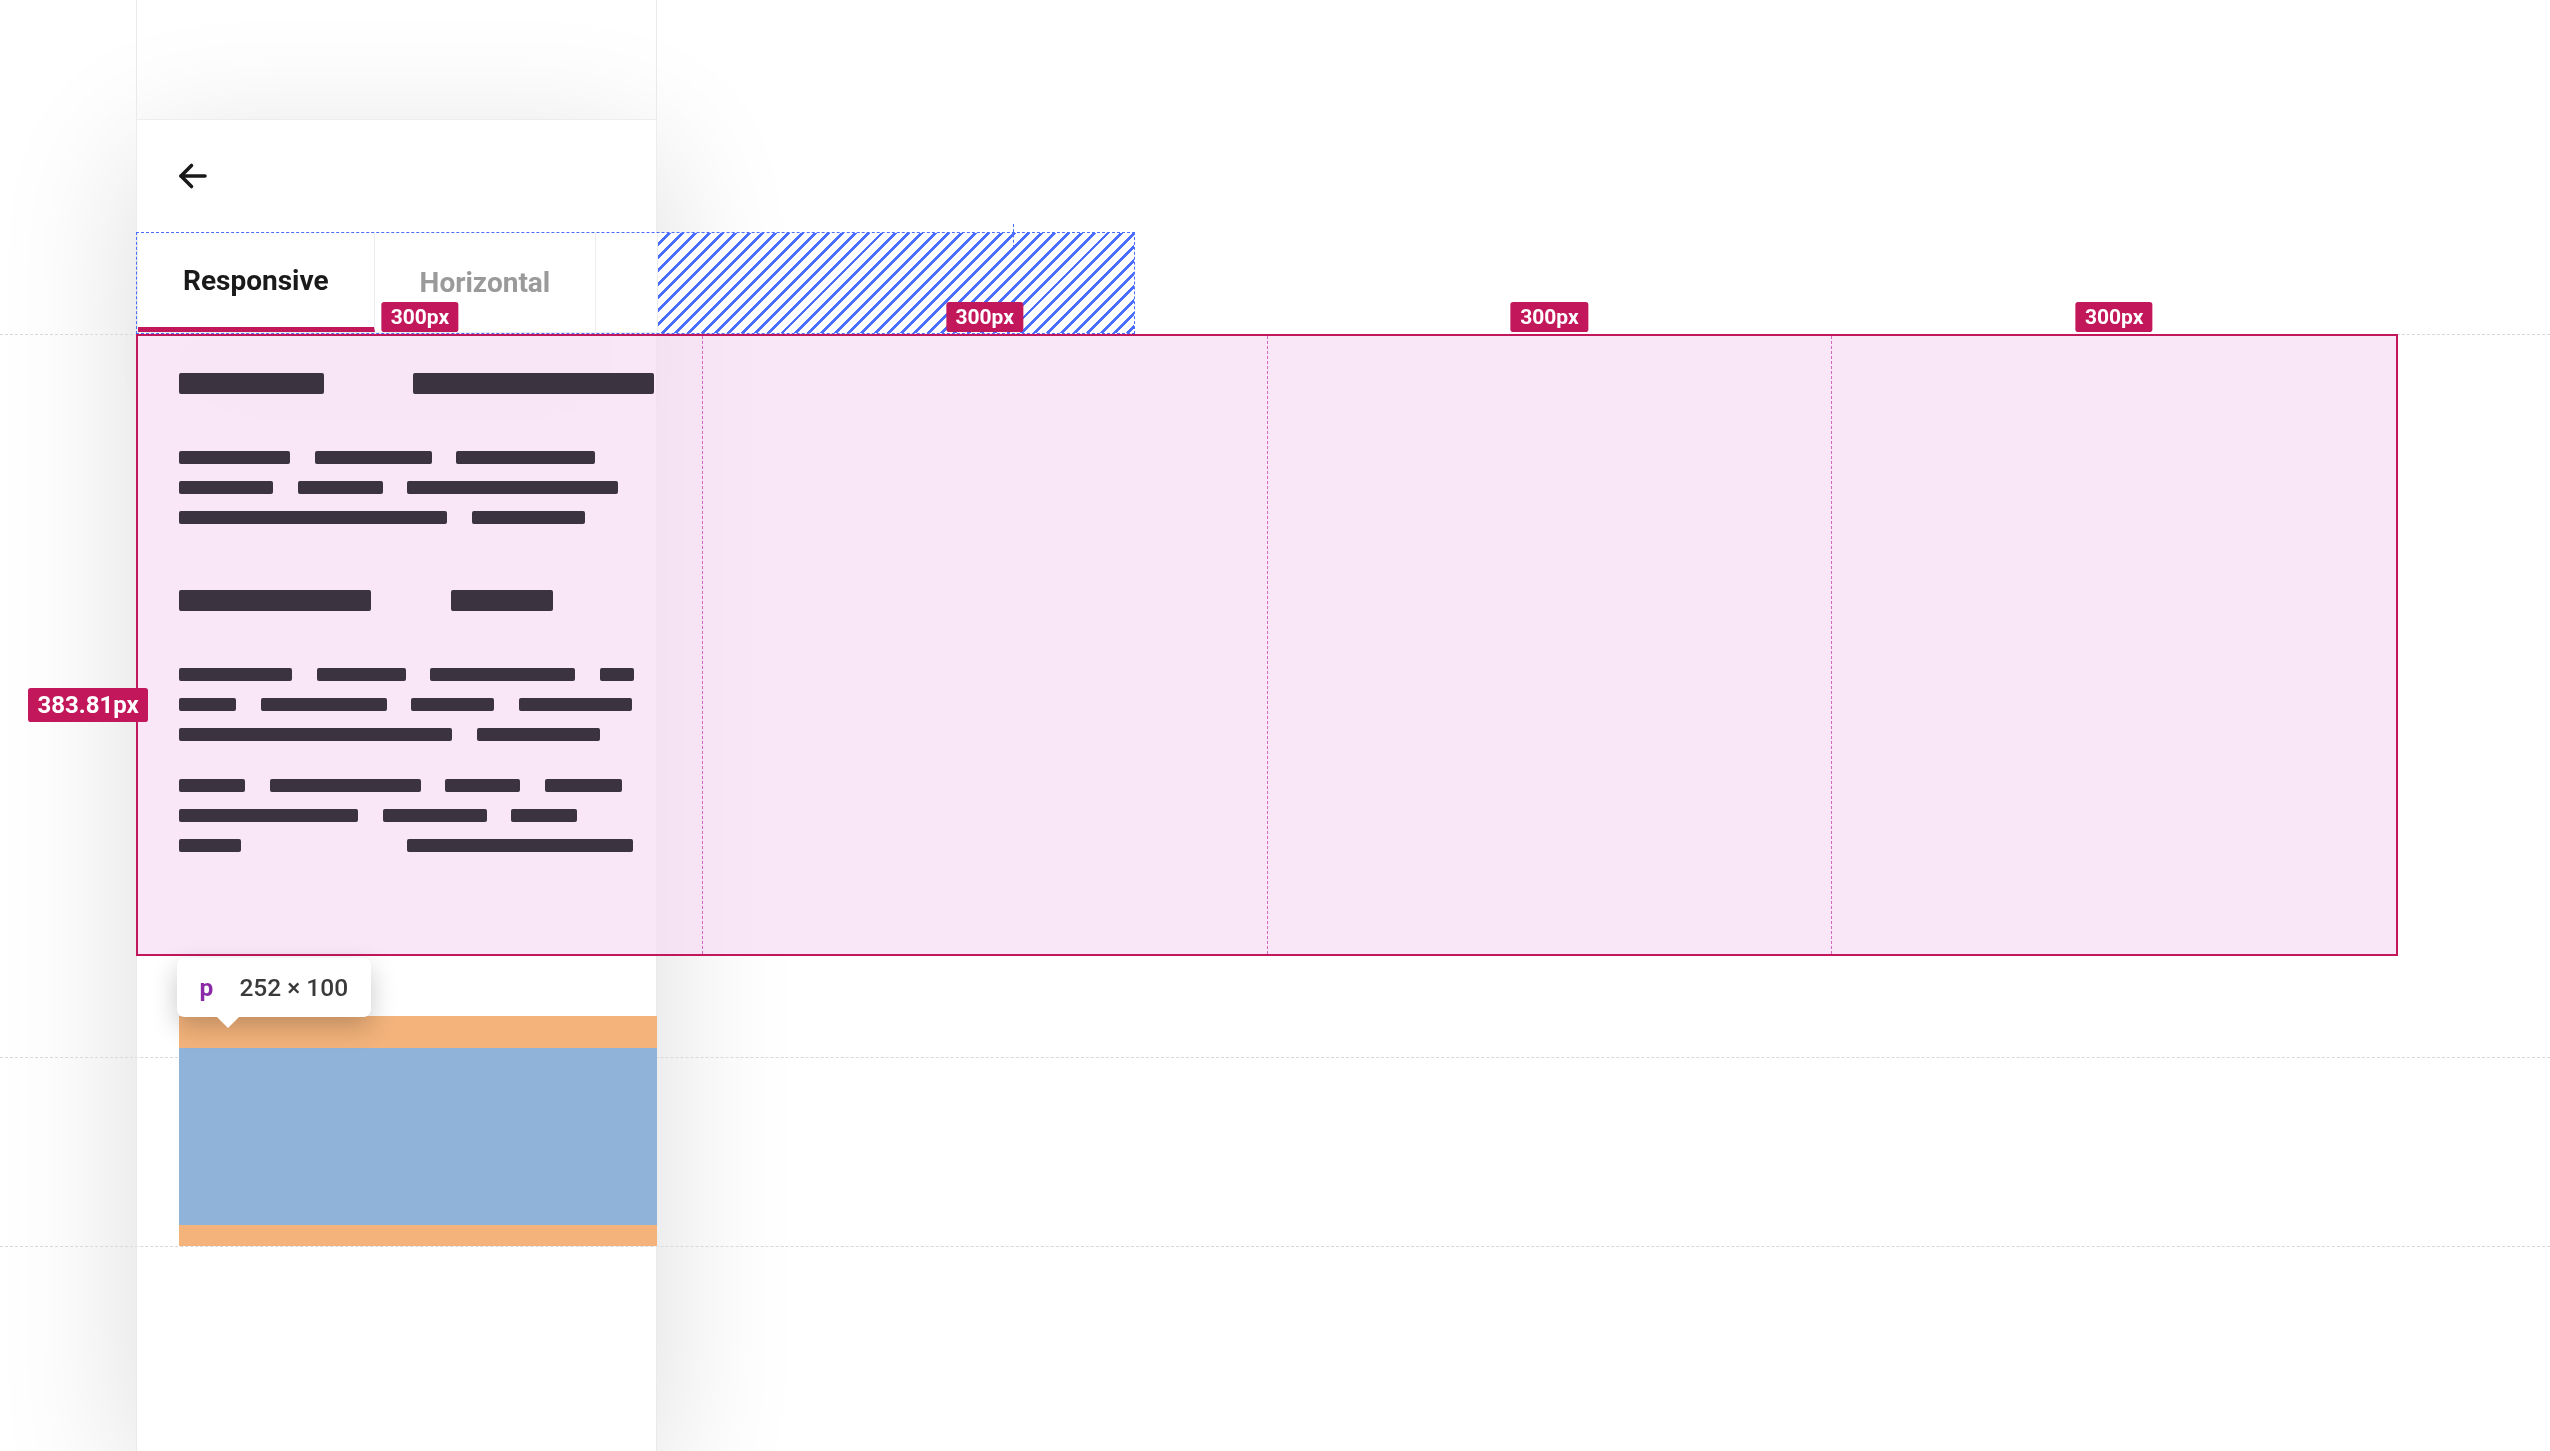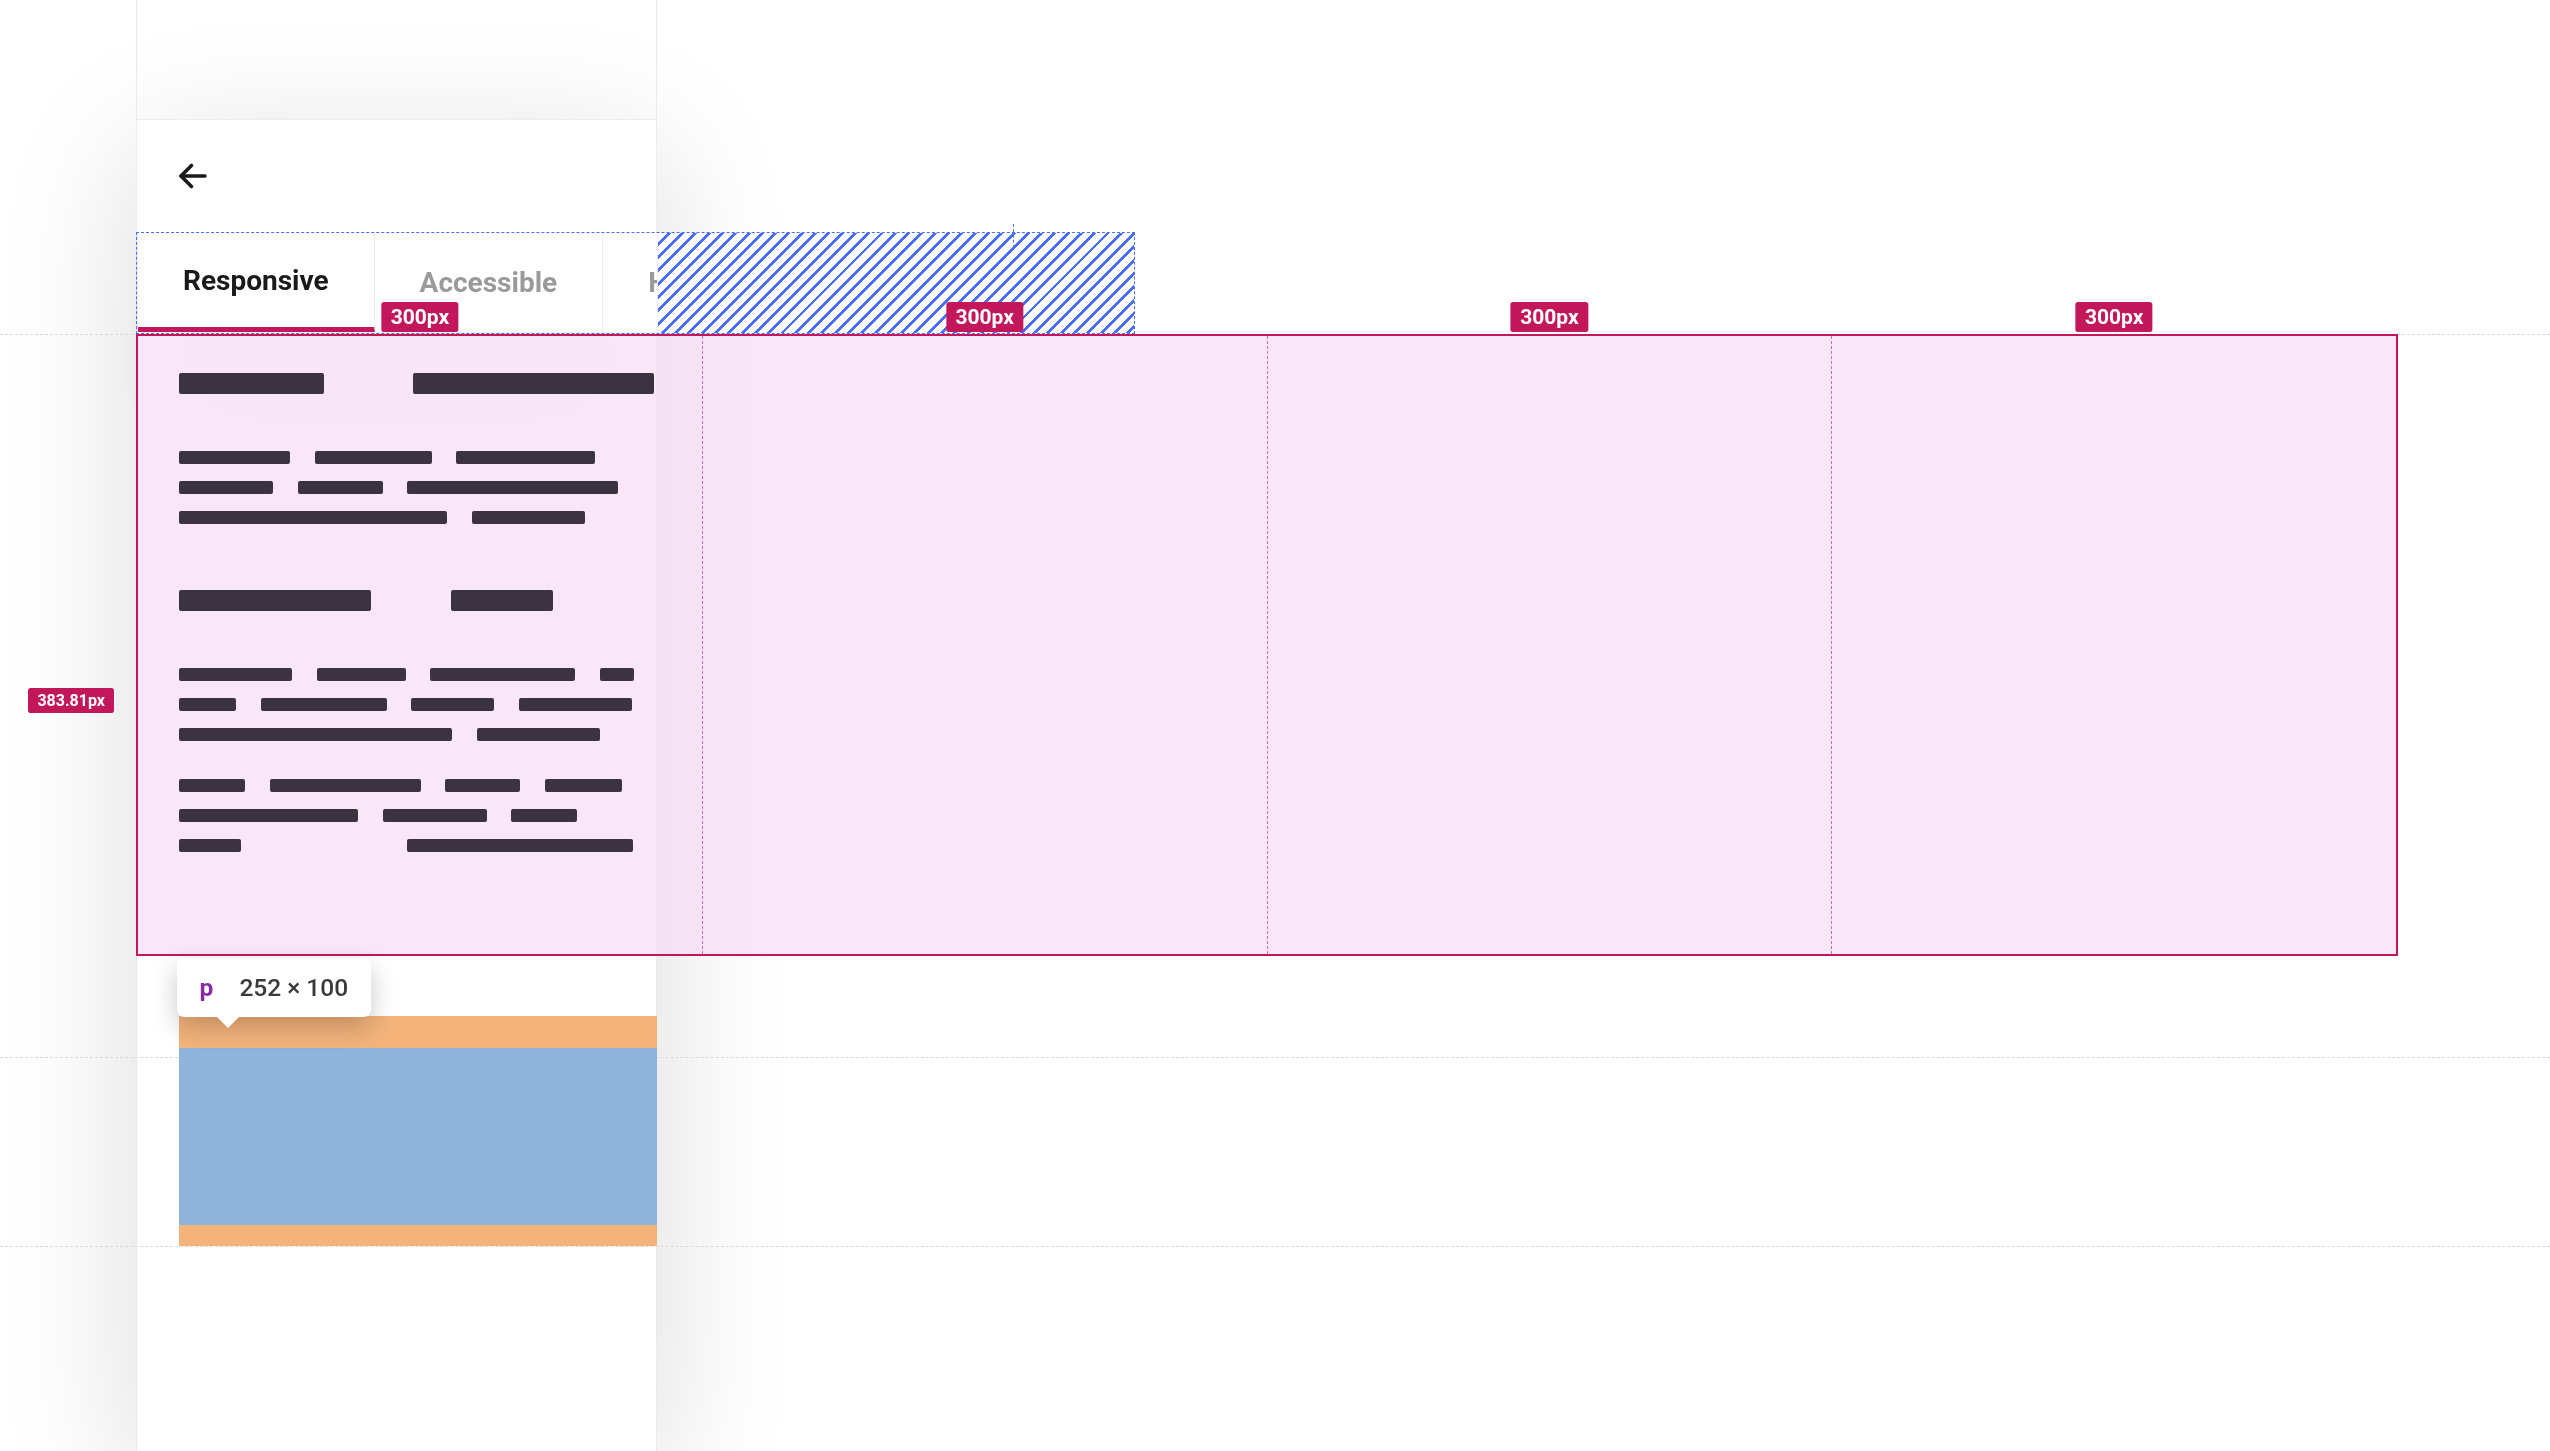--- a/index.html
+++ b/index.html
@@ -150,21 +150,21 @@
     border-radius: 2.8px;
     white-space: nowrap;
   }
 
   .side-badge {
     position: absolute;
     left: 28px;
     top: 688px;
     background: #c2185b;
     color: #fff;
-    font-size: 16px;
+    font-size: 24px;
     font-weight: 700;
     padding: 2.8px 9.4px;
     border-radius: 2.8px;
     white-space: nowrap;
   }
 
   
   .card-stack {
     position: absolute;
     left: 179px;
@@ -284,21 +284,20 @@
       <line x1="20" y1="12" x2="4" y2="12"></line>
       <polyline points="11 5 4 12 11 19"></polyline>
     </svg>
   </span>
 </div>
 
 <div class="tabs-row">
   <div class="hatch"></div>
   <div class="tabs-inner">
     <div class="tab active">Responsive</div>
-    <div class="tab">Accessible</div>
     <div class="tab">Horizontal</div>
   </div>
 
   <div class="viewport-tick" style="left:876px; top:-9.4px; height:24.5px;"></div>
 </div>
 
 <div class="highlight-container">
   <div class="highlight-cols">
     <div class="col">
       <div class="col-badge">300px</div>

